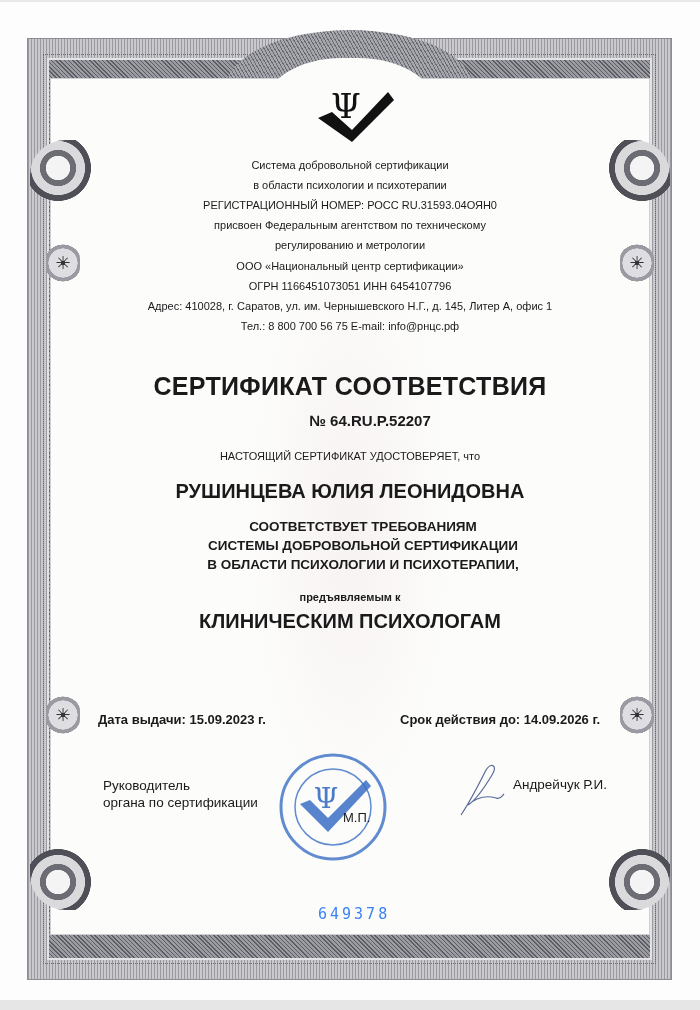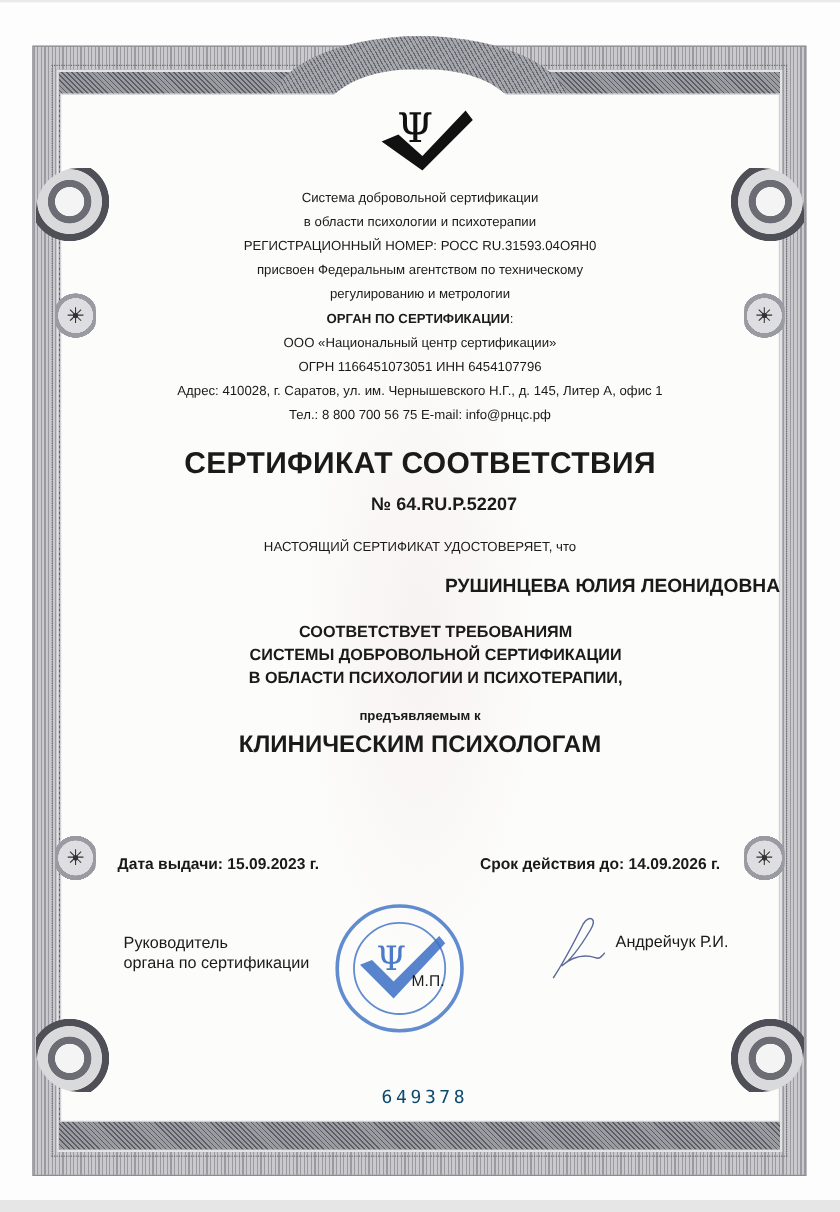--- a/index.html
+++ b/index.html
@@ -45,31 +45,31 @@
   .medallion span { position:absolute; inset:0; display:flex; align-items:center; justify-content:center; font-size:18px; color:#333; }
 
   
   .logo { position:absolute; left:310px; top:80px; width:90px; height:65px; }
 
   .center { position:absolute; left:50px; width:600px; text-align:center; }
   .t13 { font-size:11px; line-height:20px; }
   .bold { font-weight:bold; }
   .title { font-size:25px; font-weight:bold; letter-spacing:0.3px; }
   .num { font-size:15px; font-weight:bold;padding-left:20px; }
-  .name { font-size:16px; font-weight:bold;text-align:right; }
+  .name { font-size:20px; font-weight:bold; }
   .req { font-size:13.5px; font-weight:bold; line-height:19px; }
   .profession { font-size:20px; font-weight:bold; }
 
   .dates { position:absolute; top:712px; font-size:13px; font-weight:bold; }
   .head-label { position:absolute; left:103px; top:777px; font-size:13.5px; line-height:17px; }
   .stamp { position:absolute; left:278px; top:752px; width:110px; height:110px; }
   .mp { position:absolute; left:343px; top:810px; font-size:13px; }
   .signature { position:absolute; left:456px; top:760px; width:50px; height:60px; }
   .signer { position:absolute; left:513px; top:777px; font-size:13.5px; }
-  .serial { position:absolute; left:318px; top:905px; font-size:15px; color:#0c4a6e; letter-spacing:3px; font-family:"DejaVu Sans Mono", monospace; }
+  .serial { position:absolute; left:318px; top:905px; font-size:15px; color:#3b82f6; letter-spacing:3px; font-family:"DejaVu Sans Mono", monospace; }
 </style>
 </head>
 <body>
 
 <div class="top-strip"></div>
 
 <div class="frame">
   <div class="frame-inner-band"></div>
 </div>
 <div class="crest"></div>
@@ -103,21 +103,20 @@
 
 <div class="center t13" style="top:155px;">
   <div>Система добровольной сертификации</div>
   <div>в области психологии и психотерапии</div>
   <div>РЕГИСТРАЦИОННЫЙ НОМЕР: РОСС RU.31593.04ОЯН0</div>
   <div>присвоен Федеральным агентством по техническому</div>
   <div>регулированию и метрологии</div>
 </div>
 
 <div class="center t13" style="top:256px;">
-  <div><span class="bold">ОРГАН ПО СЕРТИФИКАЦИИ</span><span>:</span></div>
   <div>ООО «Национальный центр сертификации»</div>
   <div>ОГРН 1166451073051 ИНН 6454107796</div>
   <div>Адрес: 410028, г. Саратов, ул. им. Чернышевского Н.Г., д. 145, Литер А, офис 1</div>
   <div>Тел.: 8 800 700 56 75 E-mail: info@рнцс.рф</div>
 </div>
 
 <div class="center title" style="top:372px;">СЕРТИФИКАТ СООТВЕТСТВИЯ</div>
 <div class="center num" style="top:412px;">№ 64.RU.P.52207</div>
 <div class="center t13" style="top:446px;">НАСТОЯЩИЙ СЕРТИФИКАТ УДОСТОВЕРЯЕТ, что</div>
 

